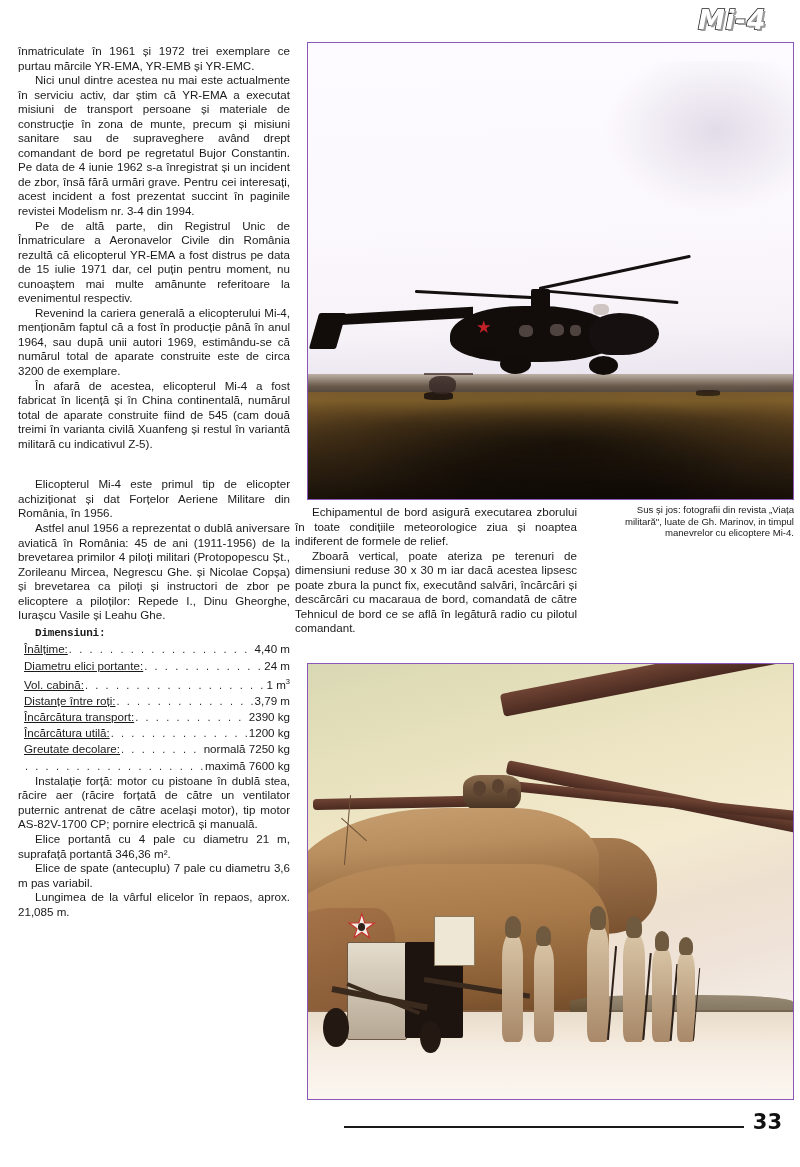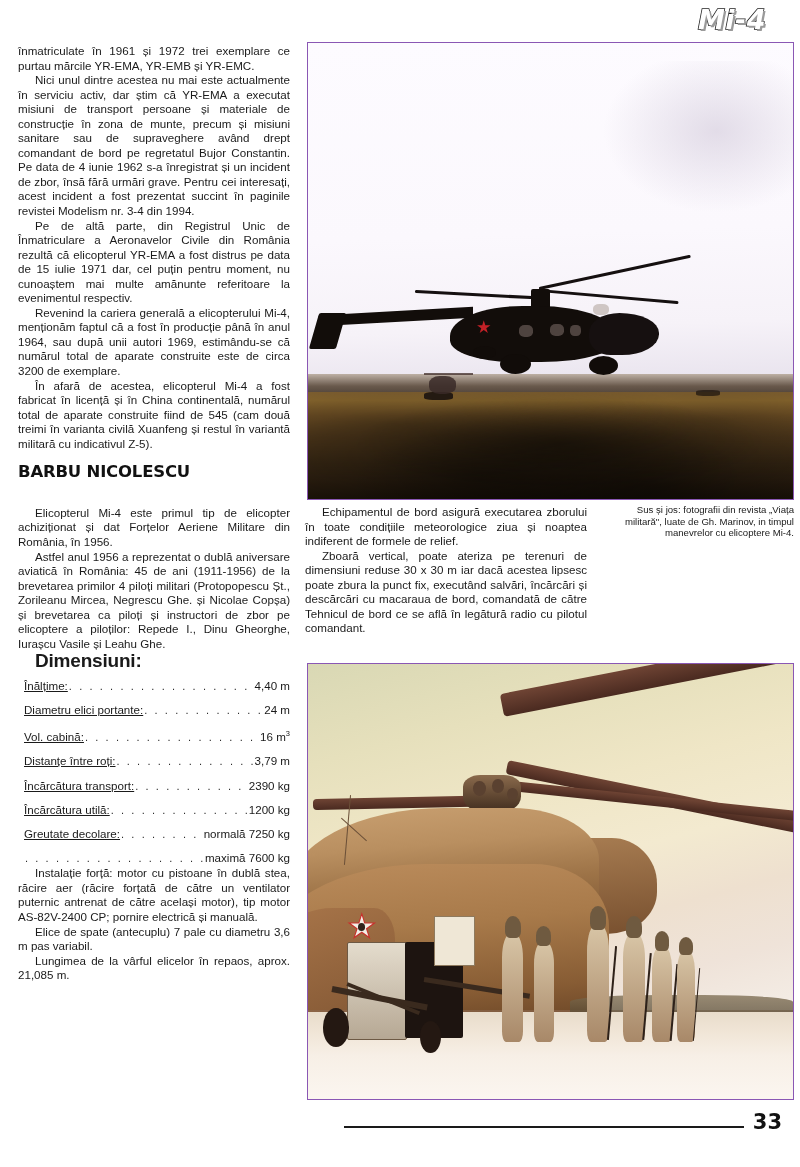--- a/index.html
+++ b/index.html
@@ -30,57 +30,57 @@
 
   
   .col-left{
     position:absolute;left:18px;top:44px;width:272px;
     font-size:11.6px;line-height:14.55px;
     text-align:justify;
     -moz-text-align-last:left;text-align-last:left;
     hyphens:none;
   }
   .col-mid{
-    position:absolute;left:305px;top:505px;width:282px;
+    position:absolute;left:295px;top:505px;width:282px;
     font-size:11.6px;line-height:14.55px;
     text-align:justify;
     -moz-text-align-last:left;text-align-last:left;
   }
   p{margin:0;text-indent:17px;}
   p.noindent{text-indent:0;}
 
   .byline{
     margin-top:14px;
     text-align:right;text-indent:0;
     font-family:"DejaVu Sans",sans-serif;
     font-size:16.5px;font-weight:bold;
     letter-spacing:-0.2px;
     color:#111;
   }
   .gap-after-byline{height:26px;}
 
   
   .spec-head{
     text-indent:0;margin-top:3px;margin-bottom:1px;padding-left:17px;
-    font-family:Liberation Sans, sans-serif;
-    font-size:19px;font-weight:bold;letter-spacing:-0.2px;
+    font-family:Liberation Mono, monospace;
+    font-size:11px;font-weight:bold;letter-spacing:-0.2px;
   }
   .spec-list{list-style:none;margin:0;padding:0 0 0 6px;}
   .spec-row{
     display:flex;align-items:baseline;
     font-size:11.6px;line-height:15.2px;
     white-space:nowrap;overflow:hidden;
   }
   .spec-label{flex:0 0 auto;text-decoration:underline;}
   .spec-dots{
     flex:1 1 auto;overflow:hidden;white-space:nowrap;
     margin:0 1px;letter-spacing:2.1px;color:#2b2b2b;
     font-size:11px;
   }
-  .spec-val{flex:0 0 auto;margin-top:8px;}
+  .spec-val{flex:0 0 auto;}
   .spec-val sup{font-size:7.5px;vertical-align:super;}
   .spec-row.cont .spec-label{flex:0 0 0;}
 
   
   .photo{
     position:absolute;
     border:1.3px solid #8a57b4;
     box-sizing:border-box;
     overflow:hidden;
   }
@@ -419,42 +419,41 @@
 
   <div class="caption">Sus și jos: fotografii din revista „Viața militară", luate de Gh. Marinov, in timpul manevrelor cu elicoptere Mi-4.</div>
 
   <div class="col-left">
     <p class="noindent">înmatriculate în 1961 și 1972 trei exemplare ce purtau mărcile YR-EMA, YR-EMB și YR-EMC.</p>
     <p>Nici unul dintre acestea nu mai este actualmente în serviciu activ, dar știm că YR-EMA a executat misiuni de transport persoane și materiale de construcție în zona de munte, precum și misiuni sanitare sau de supraveghere având drept comandant de bord pe regretatul Bujor Constantin. Pe data de 4 iunie 1962 s-a înregistrat și un incident de zbor, însă fără urmări grave. Pentru cei interesați, acest incident a fost prezentat succint în paginile revistei Modelism nr. 3-4 din 1994.</p>
     <p>Pe de altă parte, din Registrul Unic de Înmatriculare a Aeronavelor Civile din România rezultă că elicopterul YR-EMA a fost distrus pe data de 15 iulie 1971 dar, cel puțin pentru moment, nu cunoaștem mai multe amănunte referitoare la evenimentul respectiv.</p>
     <p>Revenind la cariera generală a elicopterului Mi-4, menționăm faptul că a fost în producție până în anul 1964, sau după unii autori 1969, estimându-se că numărul total de aparate construite este de circa 3200 de exemplare.</p>
     <p>În afară de acestea, elicopterul Mi-4 a fost fabricat în licență și în China continentală, numărul total de aparate construite fiind de 545 (cam două treimi în varianta civilă Xuanfeng și restul în variantă militară cu indicativul Z-5).</p>
 
-    <p class="byline">BARBU NICOLESCU</p>
     <div class="gap-after-byline"></div>
 
     <p>Elicopterul Mi-4 este primul tip de elicopter achiziționat și dat Forțelor Aeriene Militare din România, în 1956.</p>
     <p>Astfel anul 1956 a reprezentat o dublă aniversare aviatică în România: 45 de ani (1911-1956) de la brevetarea primilor 4 piloți militari (Protopopescu Șt., Zorileanu Mircea, Negrescu Ghe. și Nicolae Copșa) și brevetarea ca piloți și instructori de zbor pe elicoptere a piloților: Repede I., Dinu Gheorghe, Iurașcu Vasile și Leahu Ghe.</p>
 
     <p class="spec-head">Dimensiuni:</p>
     <ul class="spec-list">
       <li class="spec-row">
         <span class="spec-label">Înălțime:</span>
         <span class="spec-dots">. . . . . . . . . . . . . . . . . . . . . . . . . . . . . . . . . . . . . . . .</span>
         <span class="spec-val">4,40 m</span>
       </li>
       <li class="spec-row">
         <span class="spec-label">Diametru elici portante:</span>
         <span class="spec-dots">. . . . . . . . . . . . . . . . . . . . . . . . . . . . . . . . . . . . . . . .</span>
         <span class="spec-val">24 m</span>
       </li>
       <li class="spec-row">
         <span class="spec-label">Vol. cabină:</span>
         <span class="spec-dots">. . . . . . . . . . . . . . . . . . . . . . . . . . . . . . . . . . . . . . . .</span>
-        <span class="spec-val"><span>16 m</span><sup>3</sup></span>
+        <span class="spec-val"><span>1 m</span><sup>3</sup></span>
       </li>
       <li class="spec-row">
         <span class="spec-label">Distanțe între roți:</span>
         <span class="spec-dots">. . . . . . . . . . . . . . . . . . . . . . . . . . . . . . . . . . . . . . . .</span>
         <span class="spec-val">3,79 m</span>
       </li>
       <li class="spec-row">
         <span class="spec-label">Încărcătura transport:</span>
         <span class="spec-dots">. . . . . . . . . . . . . . . . . . . . . . . . . . . . . . . . . . . . . . . .</span>
         <span class="spec-val">2390 kg</span>
@@ -469,21 +468,22 @@
         <span class="spec-dots">. . . . . . . . . . . . . . . . . . . . . . . . . . . . . . . . . . . . . . . .</span>
         <span class="spec-val">normală 7250 kg</span>
       </li>
       <li class="spec-row cont">
         <span class="spec-label"></span>
         <span class="spec-dots">. . . . . . . . . . . . . . . . . . . . . . . . . . . . . . . . . . . . . . . . . . . . .</span>
         <span class="spec-val">maximă 7600 kg</span>
       </li>
     </ul>
 
-    <p>Instalație forță: motor cu pistoane în dublă stea, răcire aer (răcire forțată de către un ventilator puternic antrenat de către același motor), tip motor AS-82V-2400 CP; pornire electrică și manuală.</p>
+    <p>Instalație forță: motor cu pistoane în dublă stea, răcire aer (răcire forțată de către un ventilator puternic antrenat de către același motor), tip motor AS-82V-1700 CP; pornire electrică și manuală.</p>
+    <p>Elice portantă cu 4 pale cu diametru 21 m, suprafață portantă 346,36 m².</p>
     <p>Elice de spate (antecuplu) 7 pale cu diametru 3,6 m pas variabil.</p>
     <p>Lungimea de la vârful elicelor în repaos, aprox. 21,085 m.</p>
   </div>
 
   <div class="col-mid">
     <p>Echipamentul de bord asigură executarea zborului în toate condițiile meteorologice ziua și noaptea indiferent de formele de relief.</p>
     <p>Zboară vertical, poate ateriza pe terenuri de dimensiuni reduse 30 x 30 m iar dacă acestea lipsesc poate zbura la punct fix, executând salvări, încărcări și descărcări cu macaraua de bord, comandată de către Tehnicul de bord ce se află în legătură radio cu pilotul comandant.</p>
   </div>
 
   <div class="footer-rule"></div>

